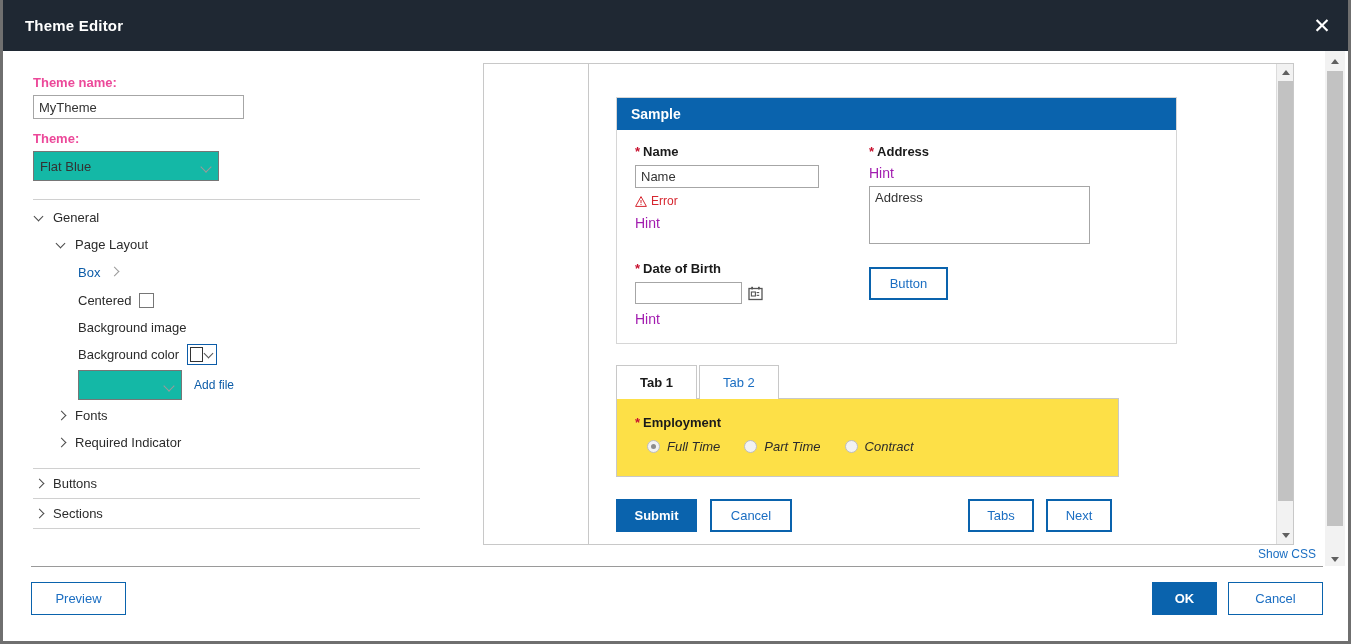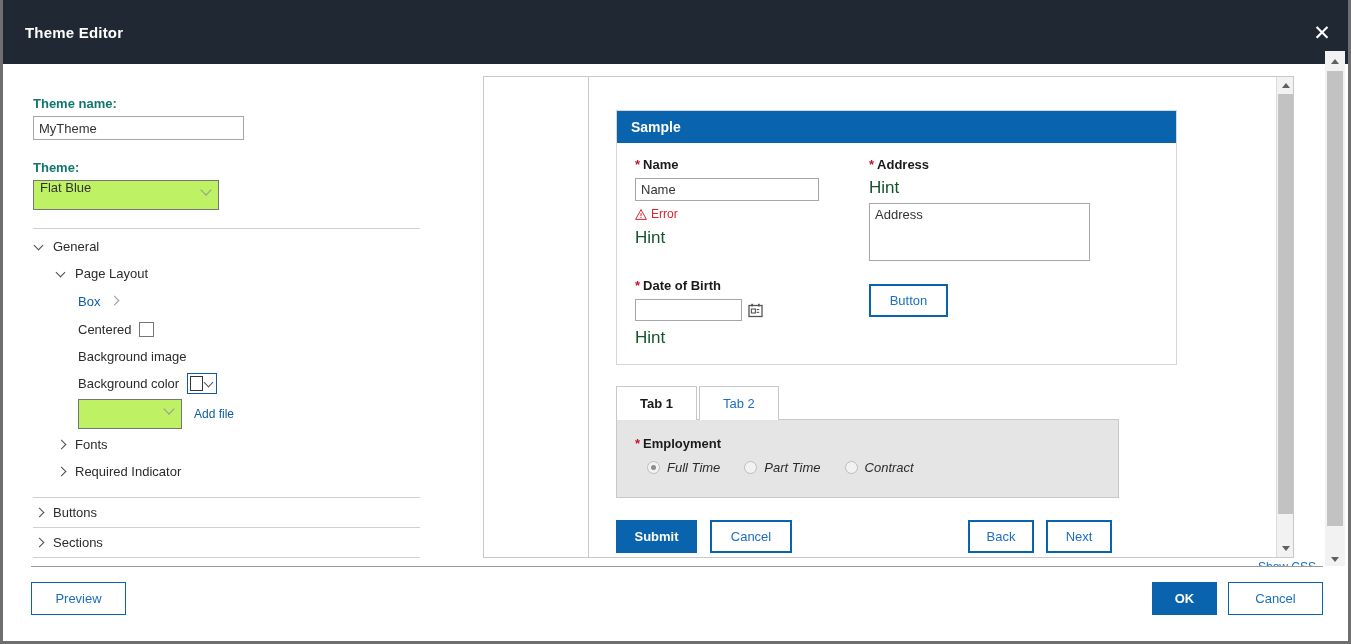--- a/index.html
+++ b/index.html
@@ -23,21 +23,21 @@
     box-sizing: border-box;
     background: #ffffff;
     border-left: 3px solid #6f6f6f;
     border-right: 3px solid #6f6f6f;
     border-bottom: 3px solid #6f6f6f;
     overflow: hidden;
   }
 
   
   .titlebar {
-    height: 64px;
+    height: 51px;
     background: #1f2833;
     display: flex;
     align-items: center;
     justify-content: space-between;
     padding: 0 0 0 22px;
     box-sizing: border-box;
   }
   .titlebar-title {
     color: #ffffff;
     font-size: 15px;
@@ -70,23 +70,22 @@
   .left-panel {
     width: 447px;
     box-sizing: border-box;
     padding: 24px 30px 0 30px;
     flex: 0 0 auto;
   }
 
   .field-label {
     font-size: 13px;
     font-weight: bold;
-    color: #0f766e;
+    color: #ec4899;
     margin-bottom: 5px;
-    margin-top: 8px;
   }
   .text-input {
     width: 211px;
     height: 24px;
     box-sizing: border-box;
     border: 1px solid #a6a6a6;
     padding: 2px 5px;
     font-family: "Liberation Sans", sans-serif;
     font-size: 13px;
     color: #333;
@@ -97,23 +96,23 @@
 
   .select-wrap {
     position: relative;
     display: inline-block;
   }
   .select-box {
     width: 186px;
     height: 26px;
     box-sizing: border-box;
     border: 1px solid #767676;
-    background: #bef264;
-    display: flex;
-    align-items: flex-end;
+    background: #14b8a6;
+    display: flex;
+    align-items: center;
     padding: 14px 6px;
     font-size: 13px;
     color: #333;
     cursor: pointer;
   }
   .select-box .sel-text { flex: 1; }
   .chev-down {
     width: 11px;
     height: 11px;
     position: relative;
@@ -321,22 +320,22 @@
   }
   .warn-icon {
     display: inline-block;
     width: 12px;
     height: 11px;
     margin-right: 4px;
     position: relative;
   }
   .warn-icon svg { display: block; }
   .hint-text {
-    color: #14532d;
-    font-size: 17px;
+    color: #a21caf;
+    font-size: 14px;
     margin-top: 7px;
   }
 
   .dob-row { display: flex; align-items: center; }
   .dob-input {
     width: 107px;
     height: 22px;
     box-sizing: border-box;
     border: 1px solid #a6a6a6;
     background: #fff;
@@ -412,21 +411,21 @@
     font-weight: bold;
     z-index: 2;
     background: #fff;
   }
   .tab.inactive { margin-left: 2px; }
   .tab-panel {
     border: 1px solid #c8c8c8;
     padding: 16px 18px 22px 18px;
     min-height: 72px;
     box-sizing: border-box;
-    background: #e5e5e5;
+    background: #fde047;
   }
   .radio-row { display: flex; align-items: center; margin-top: 9px; padding-left: 12px; font-style: italic;}
   .radio-item { display: flex; align-items: center; margin-right: 24px; cursor: pointer; }
   .radio-circle {
     width: 13px;
     height: 13px;
     border-radius: 50%;
     border: 1px solid #bdbdbd;
     background: #f2f2f2;
     box-sizing: border-box;
@@ -751,21 +750,21 @@
               </div>
             </div>
           </div>
 
           <div class="actions-row">
             <div class="actions-left">
               <button class="btn-primary">Submit</button>
               <button class="btn-outline" style="width:82px;">Cancel</button>
             </div>
             <div class="actions-right">
-              <button class="btn-outline" style="width:66px;">Back</button>
+              <button class="btn-outline" style="width:66px;">Tabs</button>
               <button class="btn-outline" style="width:66px;">Next</button>
             </div>
           </div>
 
           <div class="inner-scroll">
             <div class="sb-arrow">
                 <span class="tri-up"></span>
               </div>
             <div class="sb-thumb"></div>
             <div class="sb-arrow bottom">

